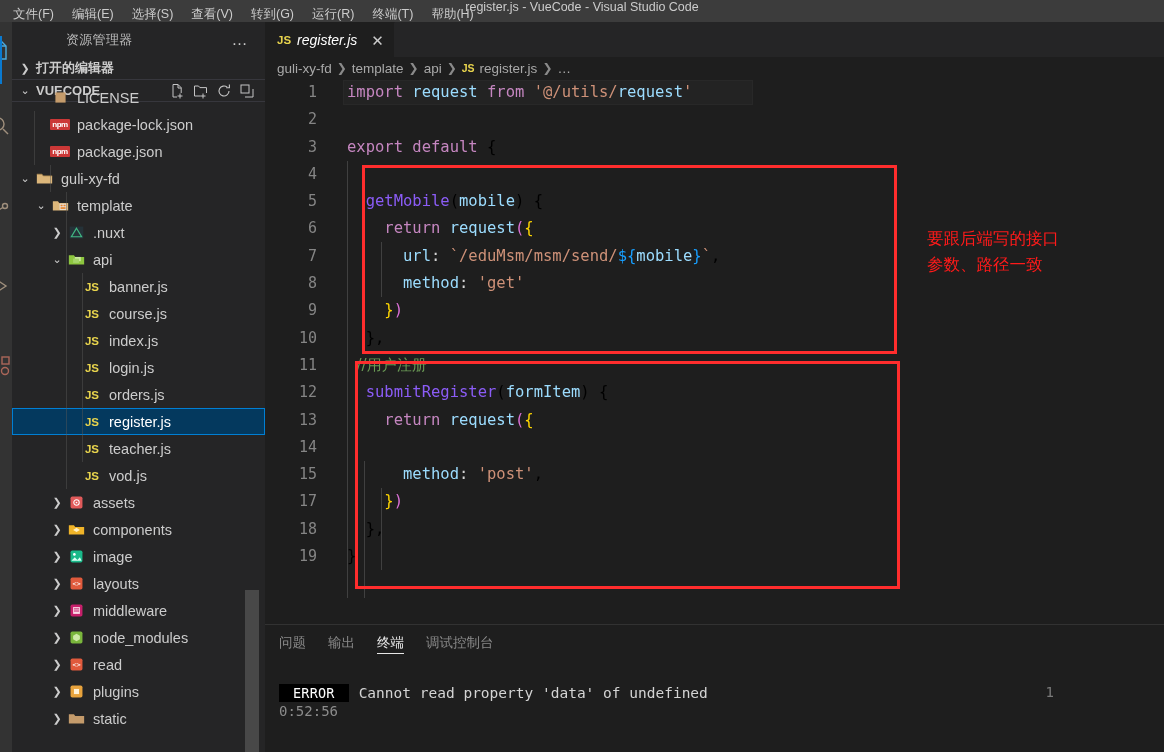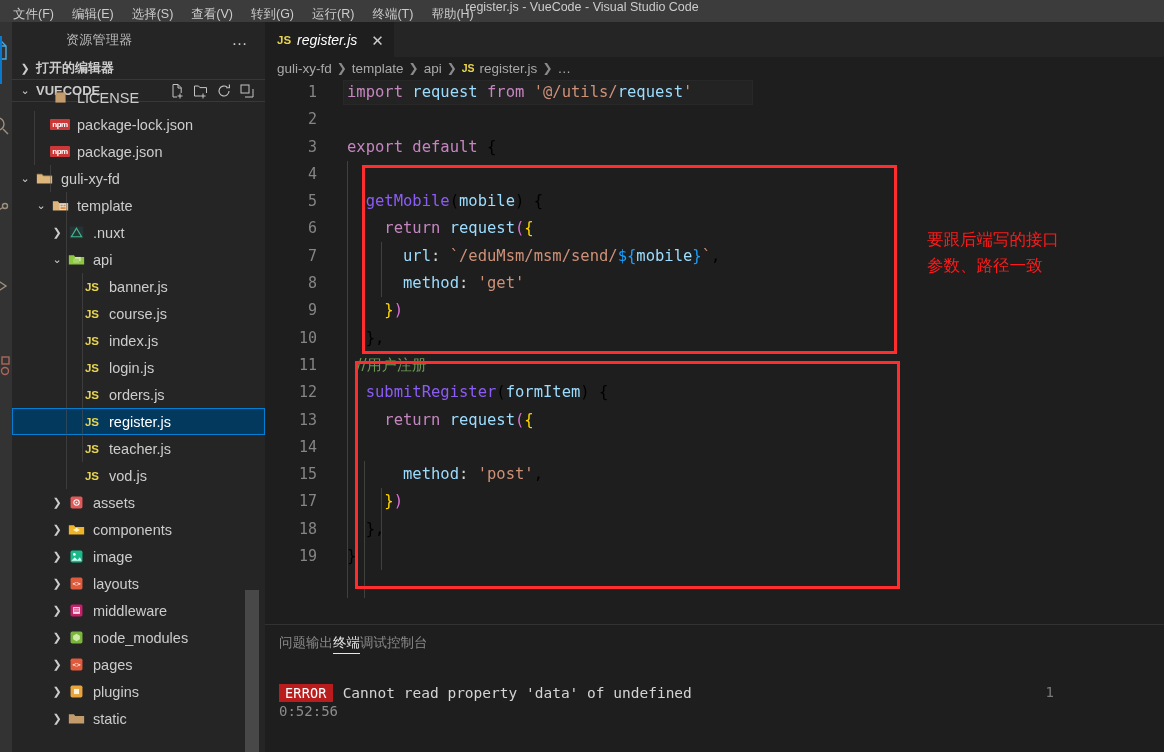--- a/index.html
+++ b/index.html
@@ -150,35 +150,35 @@
 
   .annot-box { position: absolute; border: 3px solid #ff2d2d; pointer-events: none; }
   .annot-text {
     position: absolute; color: #ff1a1a; font-size: 16.5px; line-height: 26px;
     font-family: "DejaVu Sans", sans-serif; white-space: pre-line;
   }
 
   
   .panel { position: absolute; left: 0; bottom: 0; width: 899px; height: 128px; background: #1e1e1e;
            border-top: 1px solid #323232; }
-  .panel-tabs { height: 35px; display: flex; align-items: flex-end; padding-left: 14px; }
+  .panel-tabs { height: 35px; display: flex; align-items: flex-end; padding-left: 14px; gap: 22px; }
   .ptab { font-size: 13.5px; color: #8a8a8a; height: 35px; display: flex; align-items: center;
           position: relative; }
   .ptab.active { color: #e7e7e7; }
   .ptab.active::after {
     content: ""; position: absolute; left: 0; right: 0; bottom: 6px; height: 1px; background: #e7e7e7;
   }
   .term-body { position: relative; padding: 24px 0 0 14px; }
   .term-line {
     font-family: "DejaVu Sans Mono", monospace; font-size: 14.5px; color: #d4d4d4;
     display: flex; align-items: center; gap: 10px;
   }
   .badge-error {
-    background: #b91c1c; color: #ffffff; font-family: "DejaVu Sans Mono", monospace;
-    font-size: 13.5px; padding: 1px 6px; letter-spacing: .2px;
+    background: #000000; color: #ffffff; font-family: "DejaVu Sans Mono", monospace;
+    font-size: 13.5px; padding: 1px 14px; letter-spacing: .2px;
   }
   .term-time { font-family: "DejaVu Sans Mono", monospace; font-size: 14px; color: #8c8c8c; margin-top: 1px; }
   .term-count {
     position: absolute; right: 110px; top: 24px;
     font-family: "DejaVu Sans Mono", monospace; font-size: 14px; color: #7a7a7a;
   }
 </style>
 </head>
 <body>
 
@@ -475,21 +475,21 @@
           <span class="name">node_modules</span>
         </div>
         <div class="row">
           <span class="arrow" style="margin-left: 38px;">❯</span>
           <span class="ico">
             <svg viewBox="0 0 20 20">
               <rect x="3" y="3" width="14" height="14" rx="2" fill="#e05a3c"></rect>
               <text x="10" y="13.5" font-size="8" fill="#fff" text-anchor="middle" font-family="monospace">&lt;&gt;</text>
             </svg>
           </span>
-          <span class="name">pages</span>
+          <span class="name">read</span>
         </div>
         <div class="row">
           <span class="arrow" style="margin-left: 38px;">❯</span>
           <span class="ico">
             <svg viewBox="0 0 20 20">
               <rect x="3" y="3" width="14" height="14" rx="2" fill="#e8a33d"></rect>
               <path d="M7 7h6v6H7z" fill="#fff1d6"></path>
               <path d="M13 9h2v2h-2z" fill="#e8a33d"></path>
             </svg>
           </span>
@@ -558,21 +558,21 @@
           <div class="cline"><span class="lnum">19</span><span class="ctext">}</span></div>
           <div class="indent-guide" style="left: 82px; top: 82px; height: 437px;"></div>
           <div class="indent-guide" style="left: 99px; top: 136px; height: 110px;"></div>
           <div class="indent-guide" style="left: 99px; top: 382px; height: 137px;"></div>
           <div class="indent-guide" style="left: 116px; top: 163px; height: 55px;"></div>
           <div class="indent-guide" style="left: 116px; top: 409px; height: 82px;"></div>
         </div>
 
       <div class="annot-box" style="left:97px; top:86px; width:535px; height:189px;"></div>
       <div class="annot-box" style="left:90px; top:282px; width:545px; height:228px;"></div>
-      <div class="annot-text" style="left:662px; top:148px;">要跟后端写的接口
+      <div class="annot-text" style="left:662px; top:148px;font-family:Liberation Mono, monospace;">要跟后端写的接口
 参数、路径一致</div>
     </div>
 
     <div class="panel">
       <div class="panel-tabs" id="panel-tabs">
           <div class="ptab">问题</div>
           <div class="ptab">输出</div>
           <div class="ptab active">终端</div>
           <div class="ptab">调试控制台</div>
         </div>

